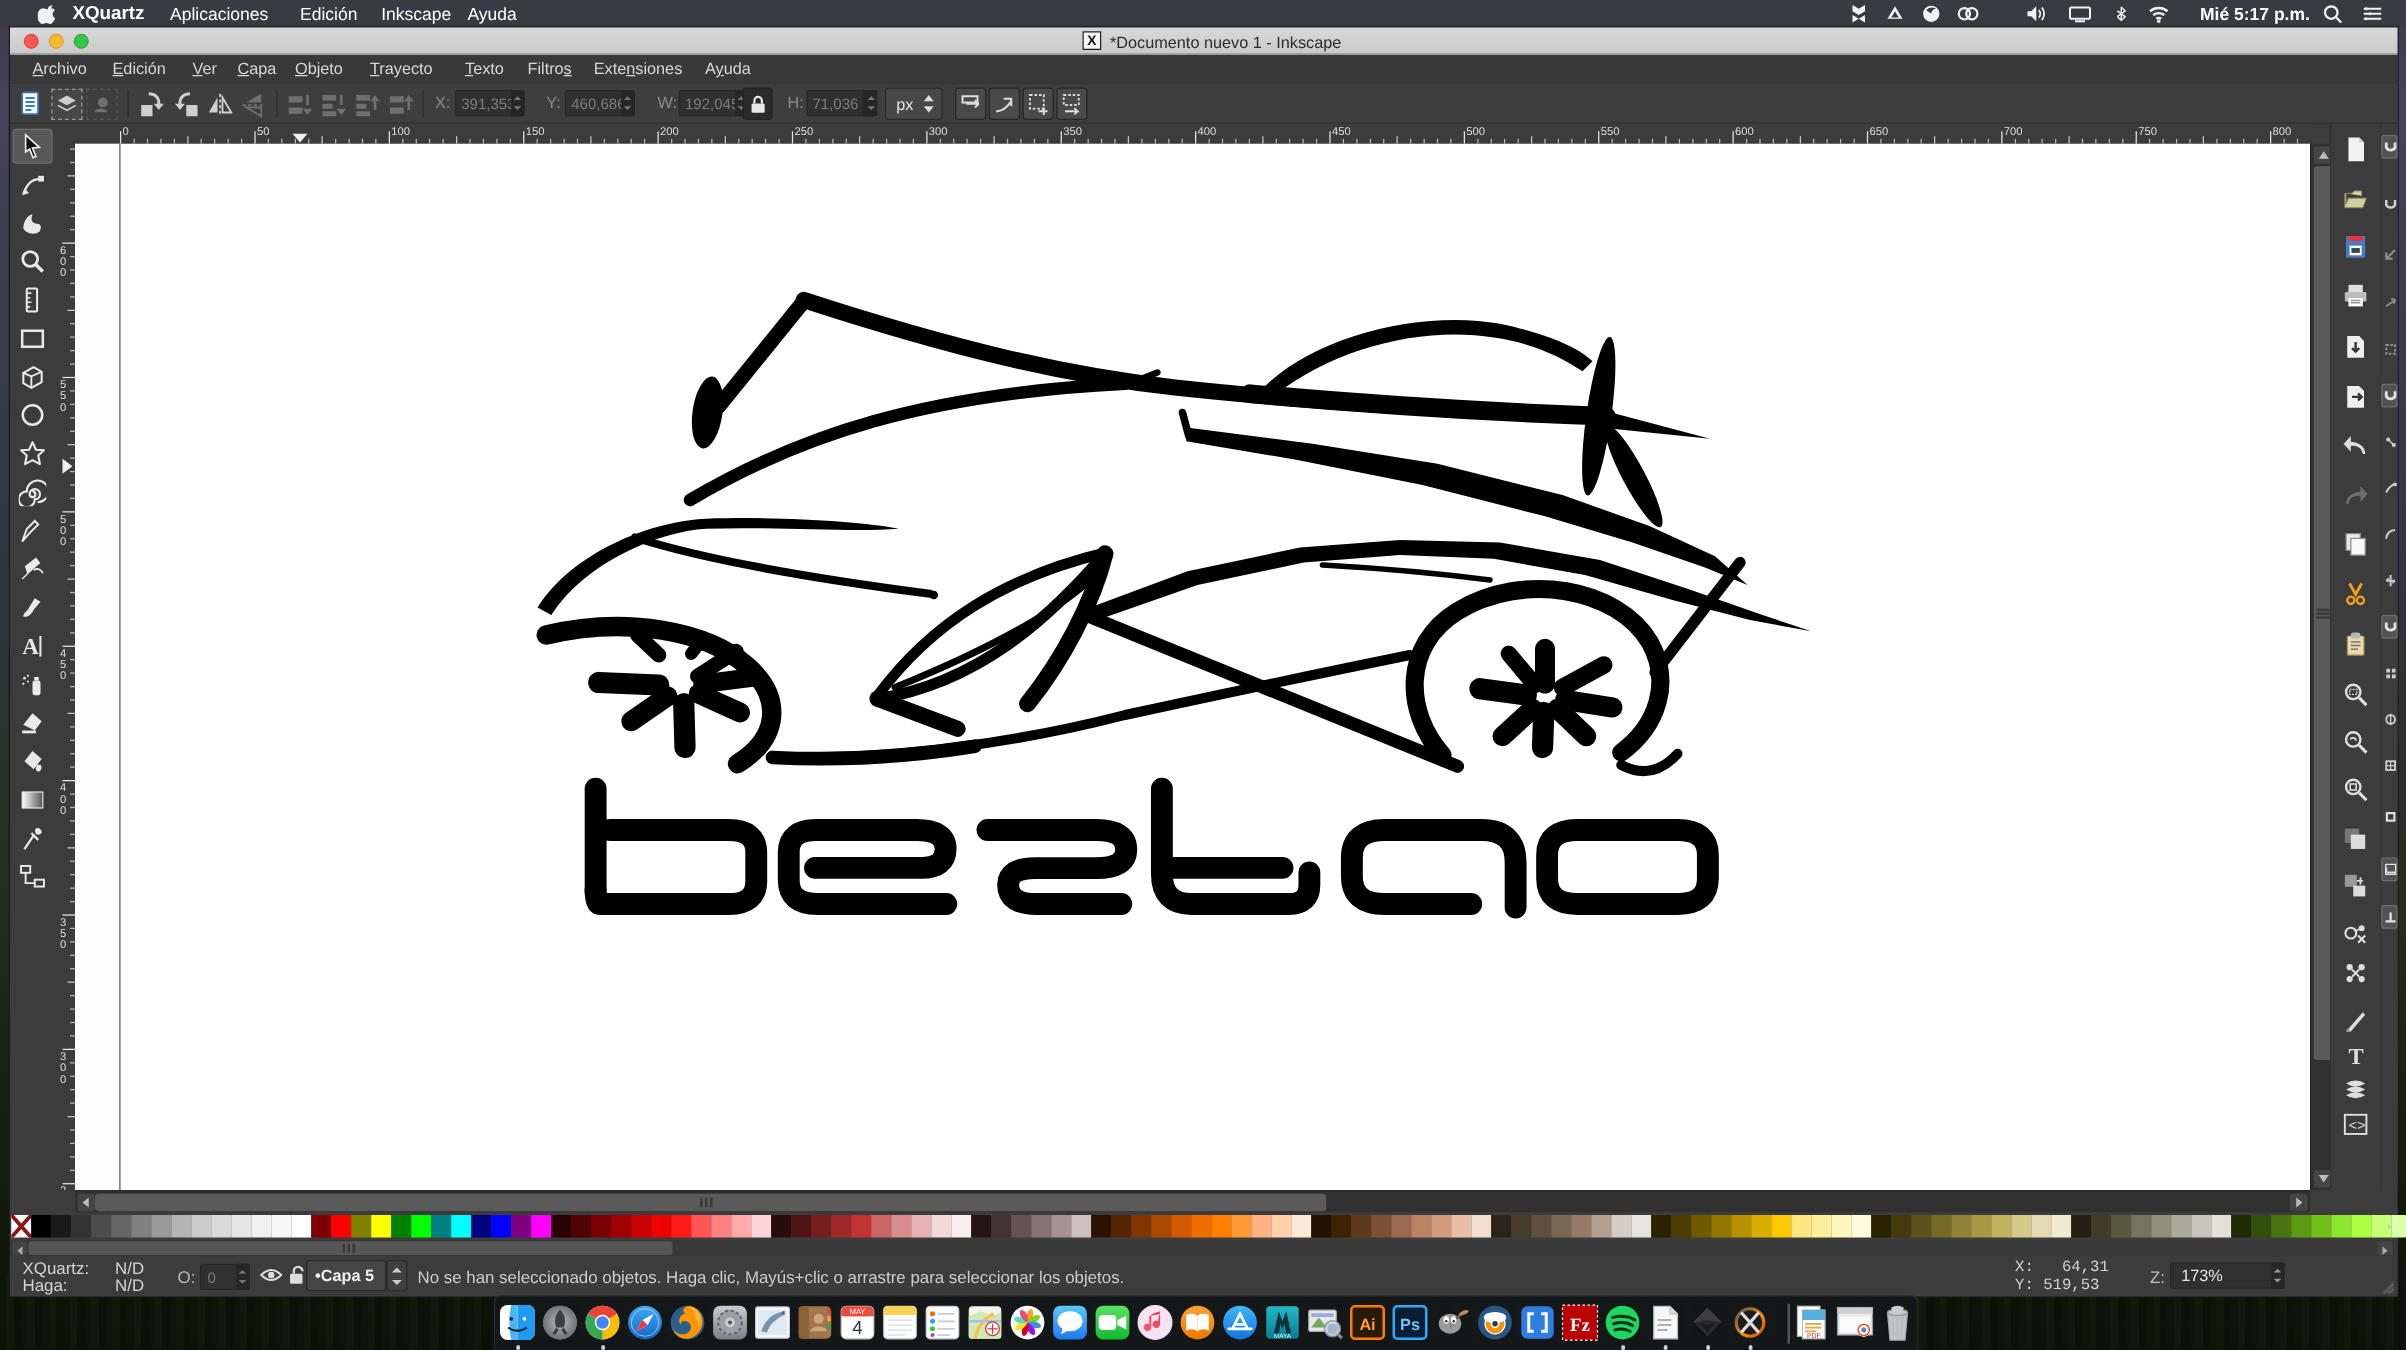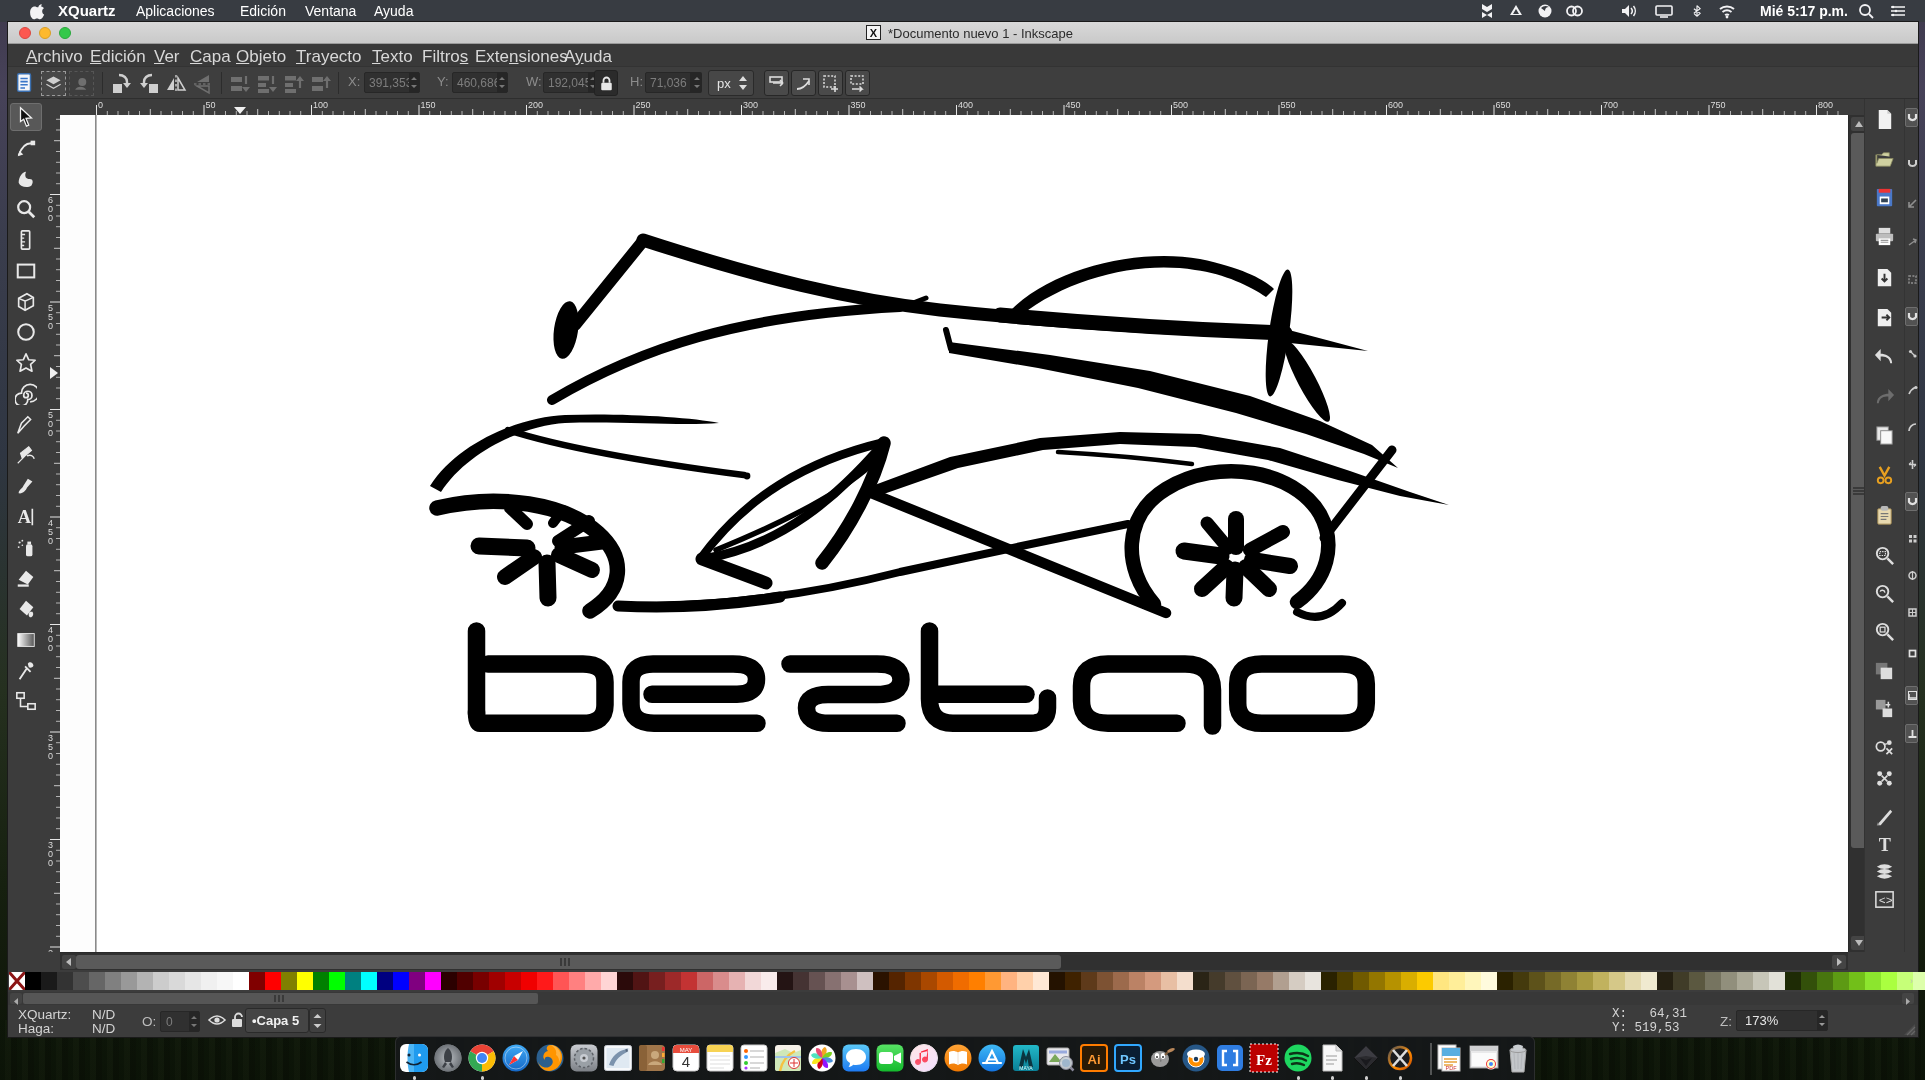--- a/index.html
+++ b/index.html
@@ -2,21 +2,21 @@
 <html><head><meta charset="utf-8"><style>
 *{margin:0;padding:0;box-sizing:border-box}
 html,body{width:1925px;height:1080px;overflow:hidden;font-family:"Liberation Sans",sans-serif}
 #desktop{position:absolute;left:0;top:0;width:1925px;height:1080px;
  background:linear-gradient(180deg,#3e394c 0%,#474259 8%,#3a3d4d 22%,#2f3642 42%,#25301f 64%,#16200f 82%,#0c1207 100%);}
 .abs{position:absolute}
 #macbar{position:absolute;left:0;top:0;width:1925px;height:22px;background:#383c42;color:#f4f4f6;font-size:14px}
 #macbar .mi{position:absolute;top:1px;line-height:20px;color:#fff}
 #win{position:absolute;left:8px;top:22px;width:1910px;height:1015px;background:#3c3c3c;box-shadow:0 0 0 1px #1a1a1a}
 #titlebar{position:absolute;left:0;top:0;width:1910px;height:22px;background:linear-gradient(#d9d9d9,#c9c9c9);border-bottom:1px solid #9a9a9a}
-#menubar{position:absolute;left:0;top:22px;width:1910px;height:22px;background:#393939;color:#d8d8d8;font-size:17px}
+#menubar{position:absolute;left:0;top:22px;width:1910px;height:22px;background:#393939;color:#d8d8d8;font-size:13px}
 #menubar span{position:absolute;top:3px}
 #menubar u{text-decoration:underline}
 #toolctrl{position:absolute;left:0;top:44px;width:1910px;height:33px;background:#3e3e3e;border-top:1px solid #333;border-bottom:1px solid #2e2e2e}
 .spinbox{position:absolute;height:21px;background:#303030;border:1px solid #272727;border-radius:2px;color:#7d7d7d;font-size:12px;text-align:left;padding-left:4px;line-height:20px}
 .spinlbl{position:absolute;color:#8d8d8d;font-size:13px;top:7px}
 .spinud{position:absolute;width:10px;height:21px;background:#262626;border-radius:0 2px 2px 0}
 #hruler{position:absolute;background:#3c3c3c}
 #vruler{position:absolute;background:#3c3c3c}
 #toolbox{position:absolute;left:0;top:77px;width:38px;height:853px;background:#3c3c3c}
 #canvas{position:absolute;background:#fff}
@@ -27,21 +27,21 @@
 <div id="desktop">
 <div class="abs" style="left:0;top:1020px;width:1925px;height:60px;background:
  repeating-linear-gradient(90deg, rgba(10,22,8,.30) 0 5px, rgba(34,52,26,.16) 5px 11px, rgba(5,12,4,.28) 11px 17px);"></div>
 <div id="macbar">
       <svg class="abs" style="left:30px;top:3px" width="16" height="17" viewBox="0 0 16 17">
         <path d="M11.3 1.2 c0 1-.4 1.9-1 2.6-.7.8-1.7 1.3-2.6 1.2-.1-1 .4-2 1-2.6.7-.7 1.8-1.2 2.6-1.2z M13.9 12.1 c-.4 1-.6 1.4-1.2 2.3-.8 1.2-1.9 2.7-3.2 2.7-1.2 0-1.6-.8-3.2-.8-1.6 0-2 .8-3.2.8-1.4 0-2.4-1.4-3.2-2.6C-1.2 11.6-1.4 7.8.2 5.8c1-1.3 2.4-2 3.7-2 1.3 0 2.2.8 3.3.8 1.1 0 1.7-.8 3.3-.8 1.1 0 2.3.6 3.2 1.7-2.8 1.5-2.3 5.5 0 6.6z" fill="#f2f2f4" transform="translate(1,0) scale(0.95)"></path>
       </svg>
       <span class="mi" style="left:58px;font-size:15px;font-weight:700">XQuartz</span>
       <span class="mi" style="left:136px;font-size:14px;font-weight:400">Aplicaciones</span>
       <span class="mi" style="left:240px;font-size:14px;font-weight:400">Edición</span>
-      <span class="mi" style="left:305px;font-size:14px;font-weight:400">Ventana</span>
+      <span class="mi" style="left:305px;font-size:14px;font-weight:400">Inkscape</span>
       <span class="mi" style="left:374px;font-size:14px;font-weight:400">Ayuda</span>
       <svg class="abs" style="left:1478px;top:3px" width="18" height="16" viewBox="0 0 18 16">
         <path d="M4 1 L9 4 L14 1 L14 6 L9 9 L4 6 Z M4 9 L9 12 L4 15 Z M14 9 L14 15 L9 12 Z" fill="#f2f2f4"></path>
       </svg>
       <svg class="abs" style="left:1507px;top:3px" width="18" height="16" viewBox="0 0 18 16">
         <path d="M9 2 L15 12 H3 Z" fill="#f2f2f4"></path>
         <path d="M9 6 L12 11 H6 Z" fill="#383c42"></path>
       </svg>
       <svg class="abs" style="left:1536px;top:3px" width="18" height="16" viewBox="0 0 18 16">
         <circle cx="9" cy="8" r="6.5" fill="#f2f2f4"></circle>
@@ -990,20 +990,21 @@
           <circle cx="9" cy="7" r="2.6" fill="#ddd"></circle>
         </svg>
         <svg class="abs" style="left:222px;top:7px" width="14" height="16" viewBox="0 0 14 16">
           <rect x="2" y="7" width="10" height="8" rx="1" fill="#ddd"></rect>
           <path d="M5 7 V5 a3.5 3.5 0 0 1 7 0" stroke="#ddd" stroke-width="1.8" fill="none"></path>
         </svg>
         <div class="abs" style="left:237px;top:3px;width:64px;height:25px;background:#454545;border:1px solid #2a2a2a;border-radius:3px;color:#f0f0f0;font-weight:700;font-size:13px;line-height:24px;text-indent:6px">•Capa 5</div>
         <div class="abs" style="left:301px;top:3px;width:17px;height:25px;background:#404040;border:1px solid #2a2a2a;border-radius:3px"><svg width="15" height="24" viewBox="0 0 15 24">
             <path d="M7.5 5l4 4h-8z M7.5 19l4-4h-8z" fill="#ccc"></path>
           </svg></div>
+        <span class="abs" style="left:326px;top:9px;color:#cdcdcd">No se han seleccionado objetos. Haga clic, Mayús+clic o arrastre para seleccionar los objetos.</span>
         <span class="abs" style="left:1604px;top:2px;font-size:12.5px;font-family:'Liberation Mono',monospace">X:&nbsp;&nbsp;&nbsp;64,31</span>
         <span class="abs" style="left:1604px;top:16px;font-size:12.5px;font-family:'Liberation Mono',monospace">Y:&nbsp;519,53</span>
         <span class="abs" style="left:1712px;top:9px;color:#bdbdbd">Z:</span>
         <div class="spinbox" style="left:1728px;top:5px;width:92px;color:#e6e6e6;text-align:left;padding-left:8px;font-size:13px">173%</div>
         <div class="spinud" style="left:1809px;top:5px"><svg width="10" height="21" viewBox="0 0 10 21">
             <path d="M2 8l3-3 3 3z M2 13l3 3 3-3z" fill="#999"></path>
           </svg></div>
         <svg class="abs" style="left:1895px;top:18px" width="13" height="13">
           <path d="M12 1 V12 H1 Z" fill="#4a4a4a"></path>
           <path d="M4 12 L12 4 M8 12 L12 8" stroke="#666" stroke-width="1.2"></path>

